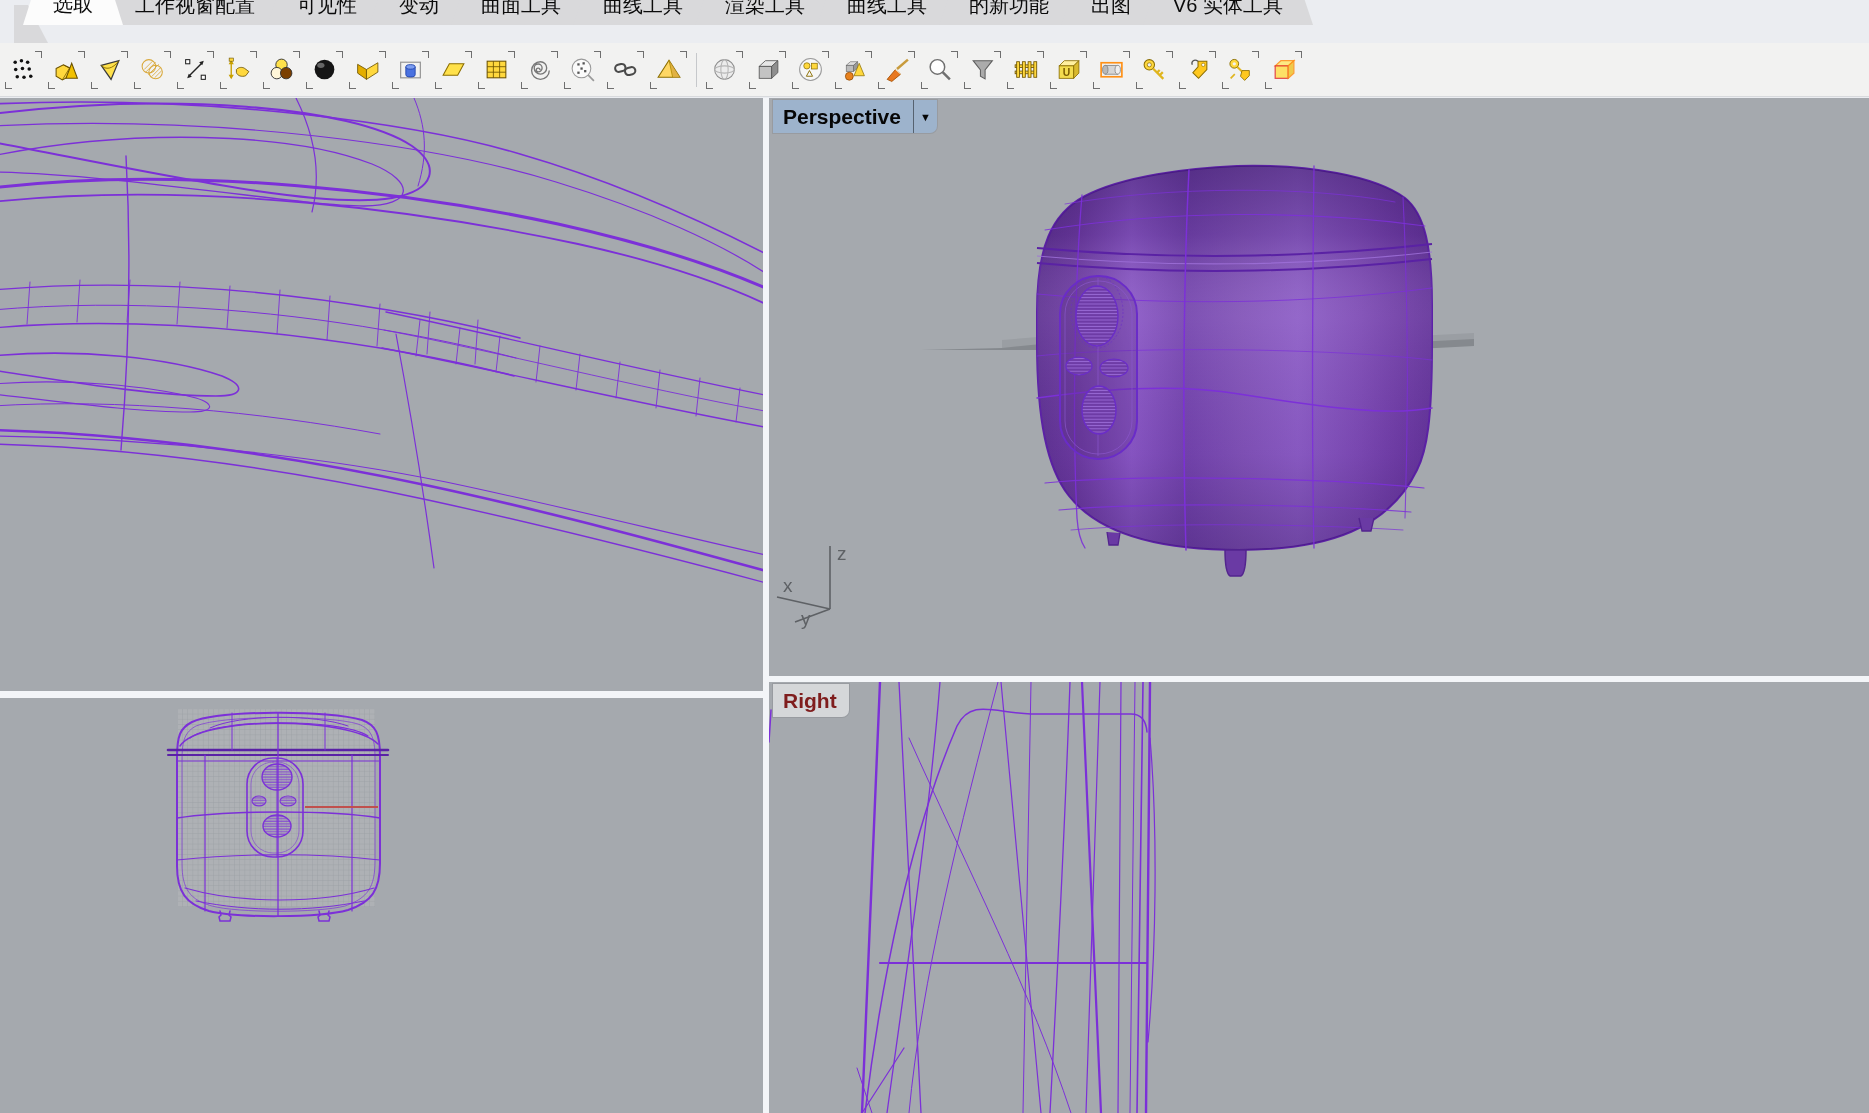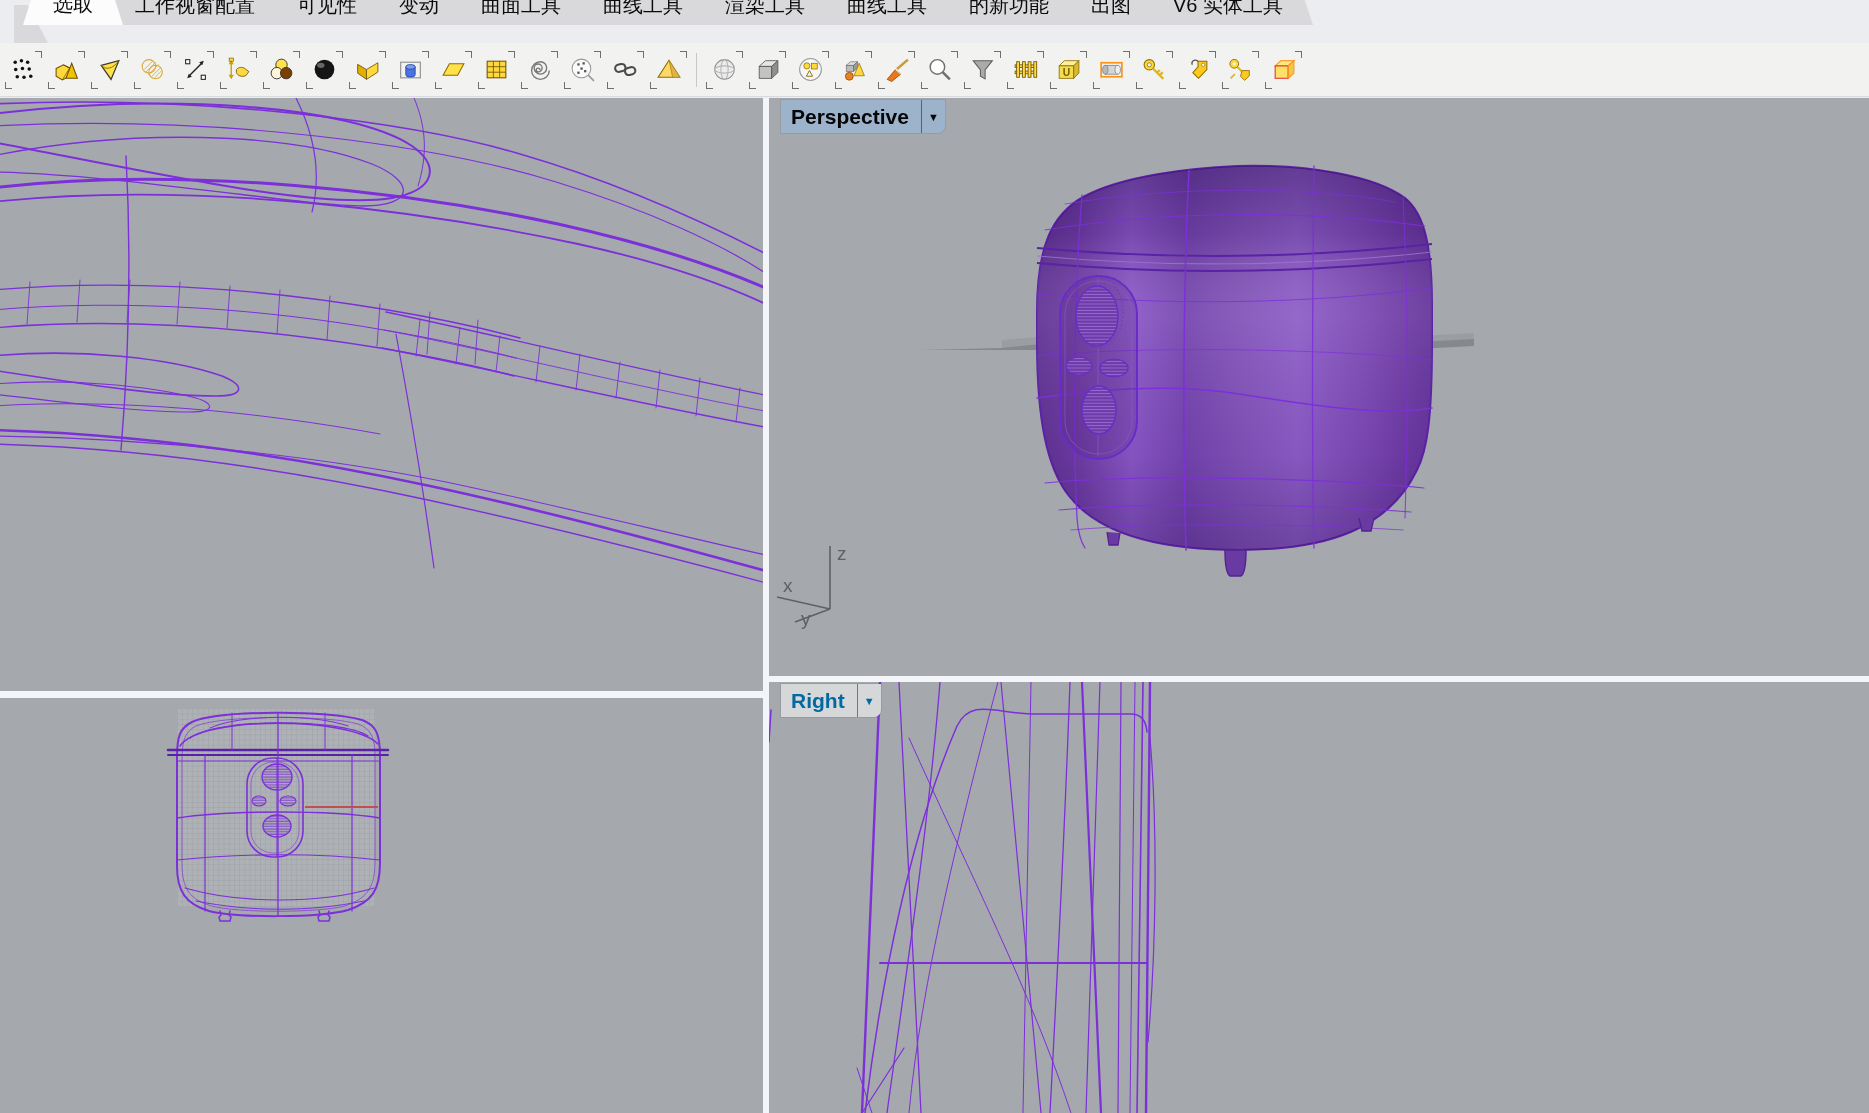--- a/index.html
+++ b/index.html
@@ -37,28 +37,28 @@
   .vp { position:absolute; background:var(--viewport-bg,#A5A9AE); overflow:hidden; }
   .vp svg.canvas { position:absolute; left:0; top:0; }
   .vp-tl { left:0;    top:0;     width:763px;  height:593px; }
   .vp-bl { left:0;    top:600px; width:763px;  height:415px; }
   .vp-p  { left:769px; top:0;    width:1100px; height:578px; }
   .vp-r  { left:769px; top:584px; width:1100px; height:431px; }
 
   .wire  { stroke:var(--wireframe,#7C30D8); fill:none; stroke-linecap:round; }
 
   
-  .vplabel { position:absolute; left:12px; top:2px; display:flex; align-items:stretch;
+  .vplabel { position:absolute; left:4px; top:2px; display:flex; align-items:stretch;
              height:33px; border-radius:0 0 7px 0; overflow:hidden; cursor:pointer; z-index:3;
              box-shadow:0 0 0 1px rgba(0,0,0,.08); }
   .vplabel .txt { padding:0 12px 0 10px; font-weight:bold; font-size:21px; line-height:33px; }
   .vplabel .dd  { width:24px; display:flex; align-items:center; justify-content:center;
              border-left:1px solid rgba(0,0,0,.45); font-size:11px; }
   .vplabel.active { background:var(--active-label-bg,#9DB3CC); color:#060606; }
-  .vplabel.inactive { background:var(--inactive-label-bg,#D5D7D9); color:#0369a1; }
+  .vplabel.inactive { background:var(--inactive-label-bg,#D5D7D9); color:#7f1d1d;flex-direction:column; }
 
   .gizmo text { font-size:19px; fill:#5E6165; font-family:"Liberation Sans",sans-serif; }
   .gizmo line { stroke:#5E6165; stroke-width:1.6; }
 </style>
 </head>
 <body>
 
 <div class="app">
 
   <div class="tabbar">

